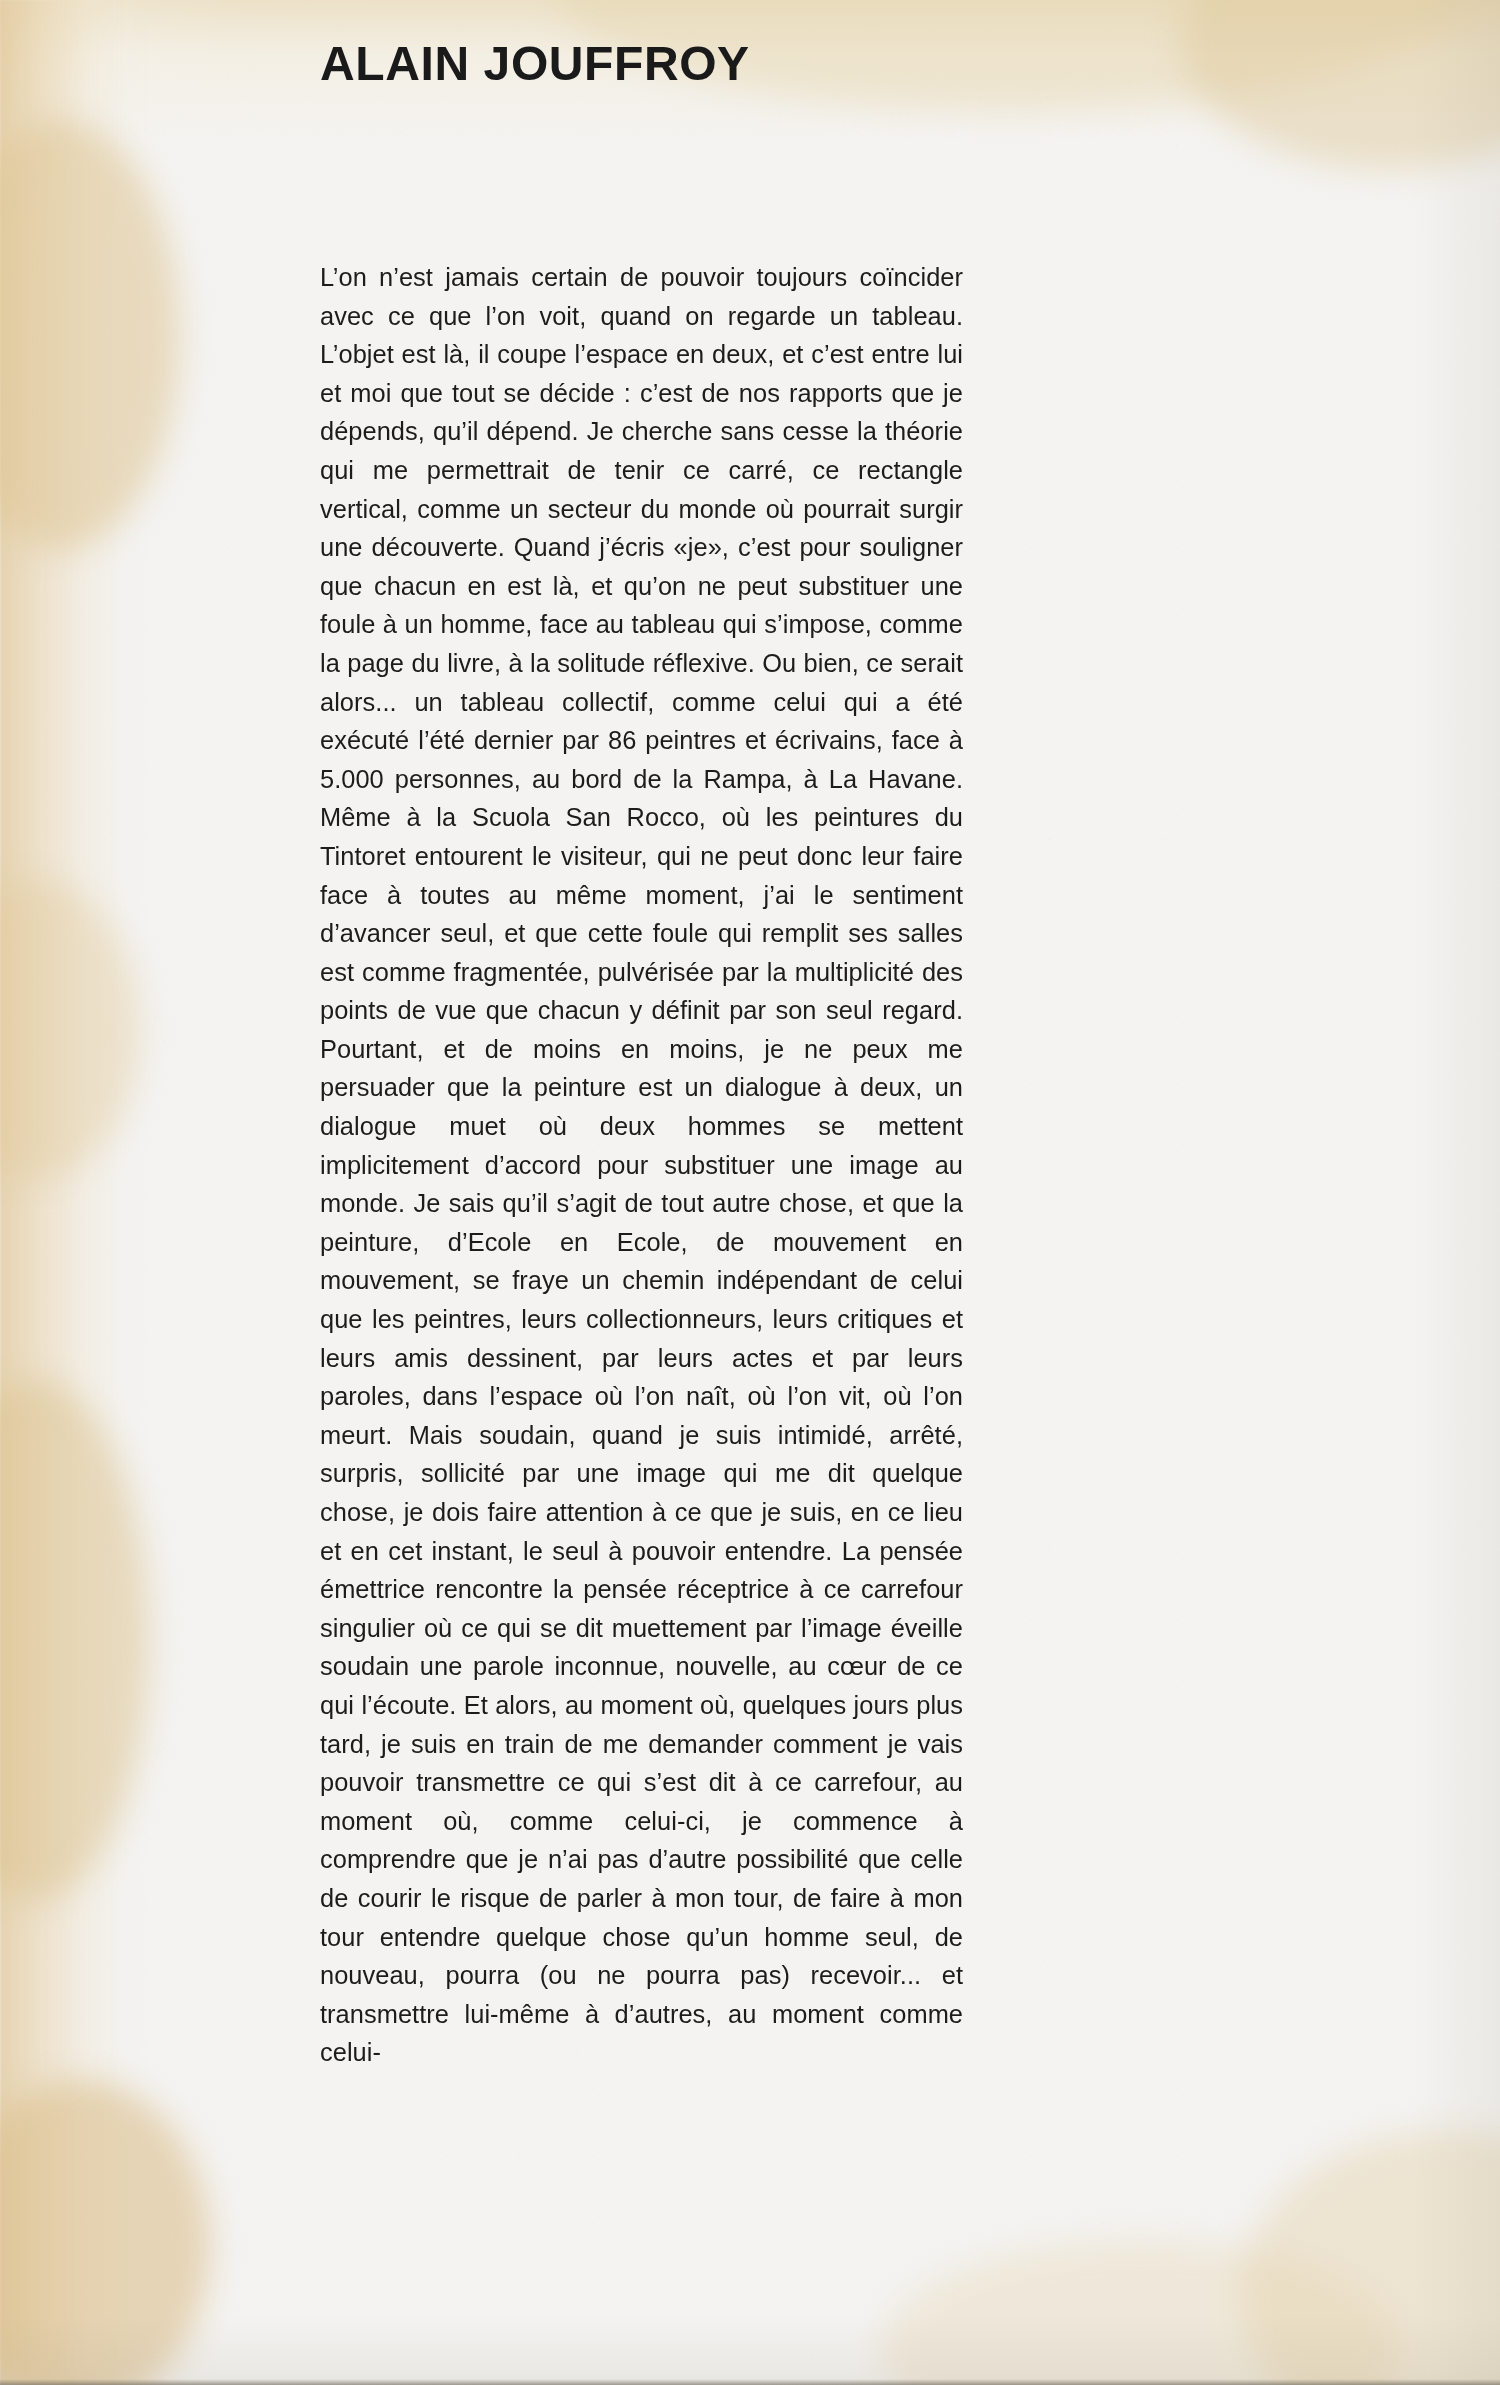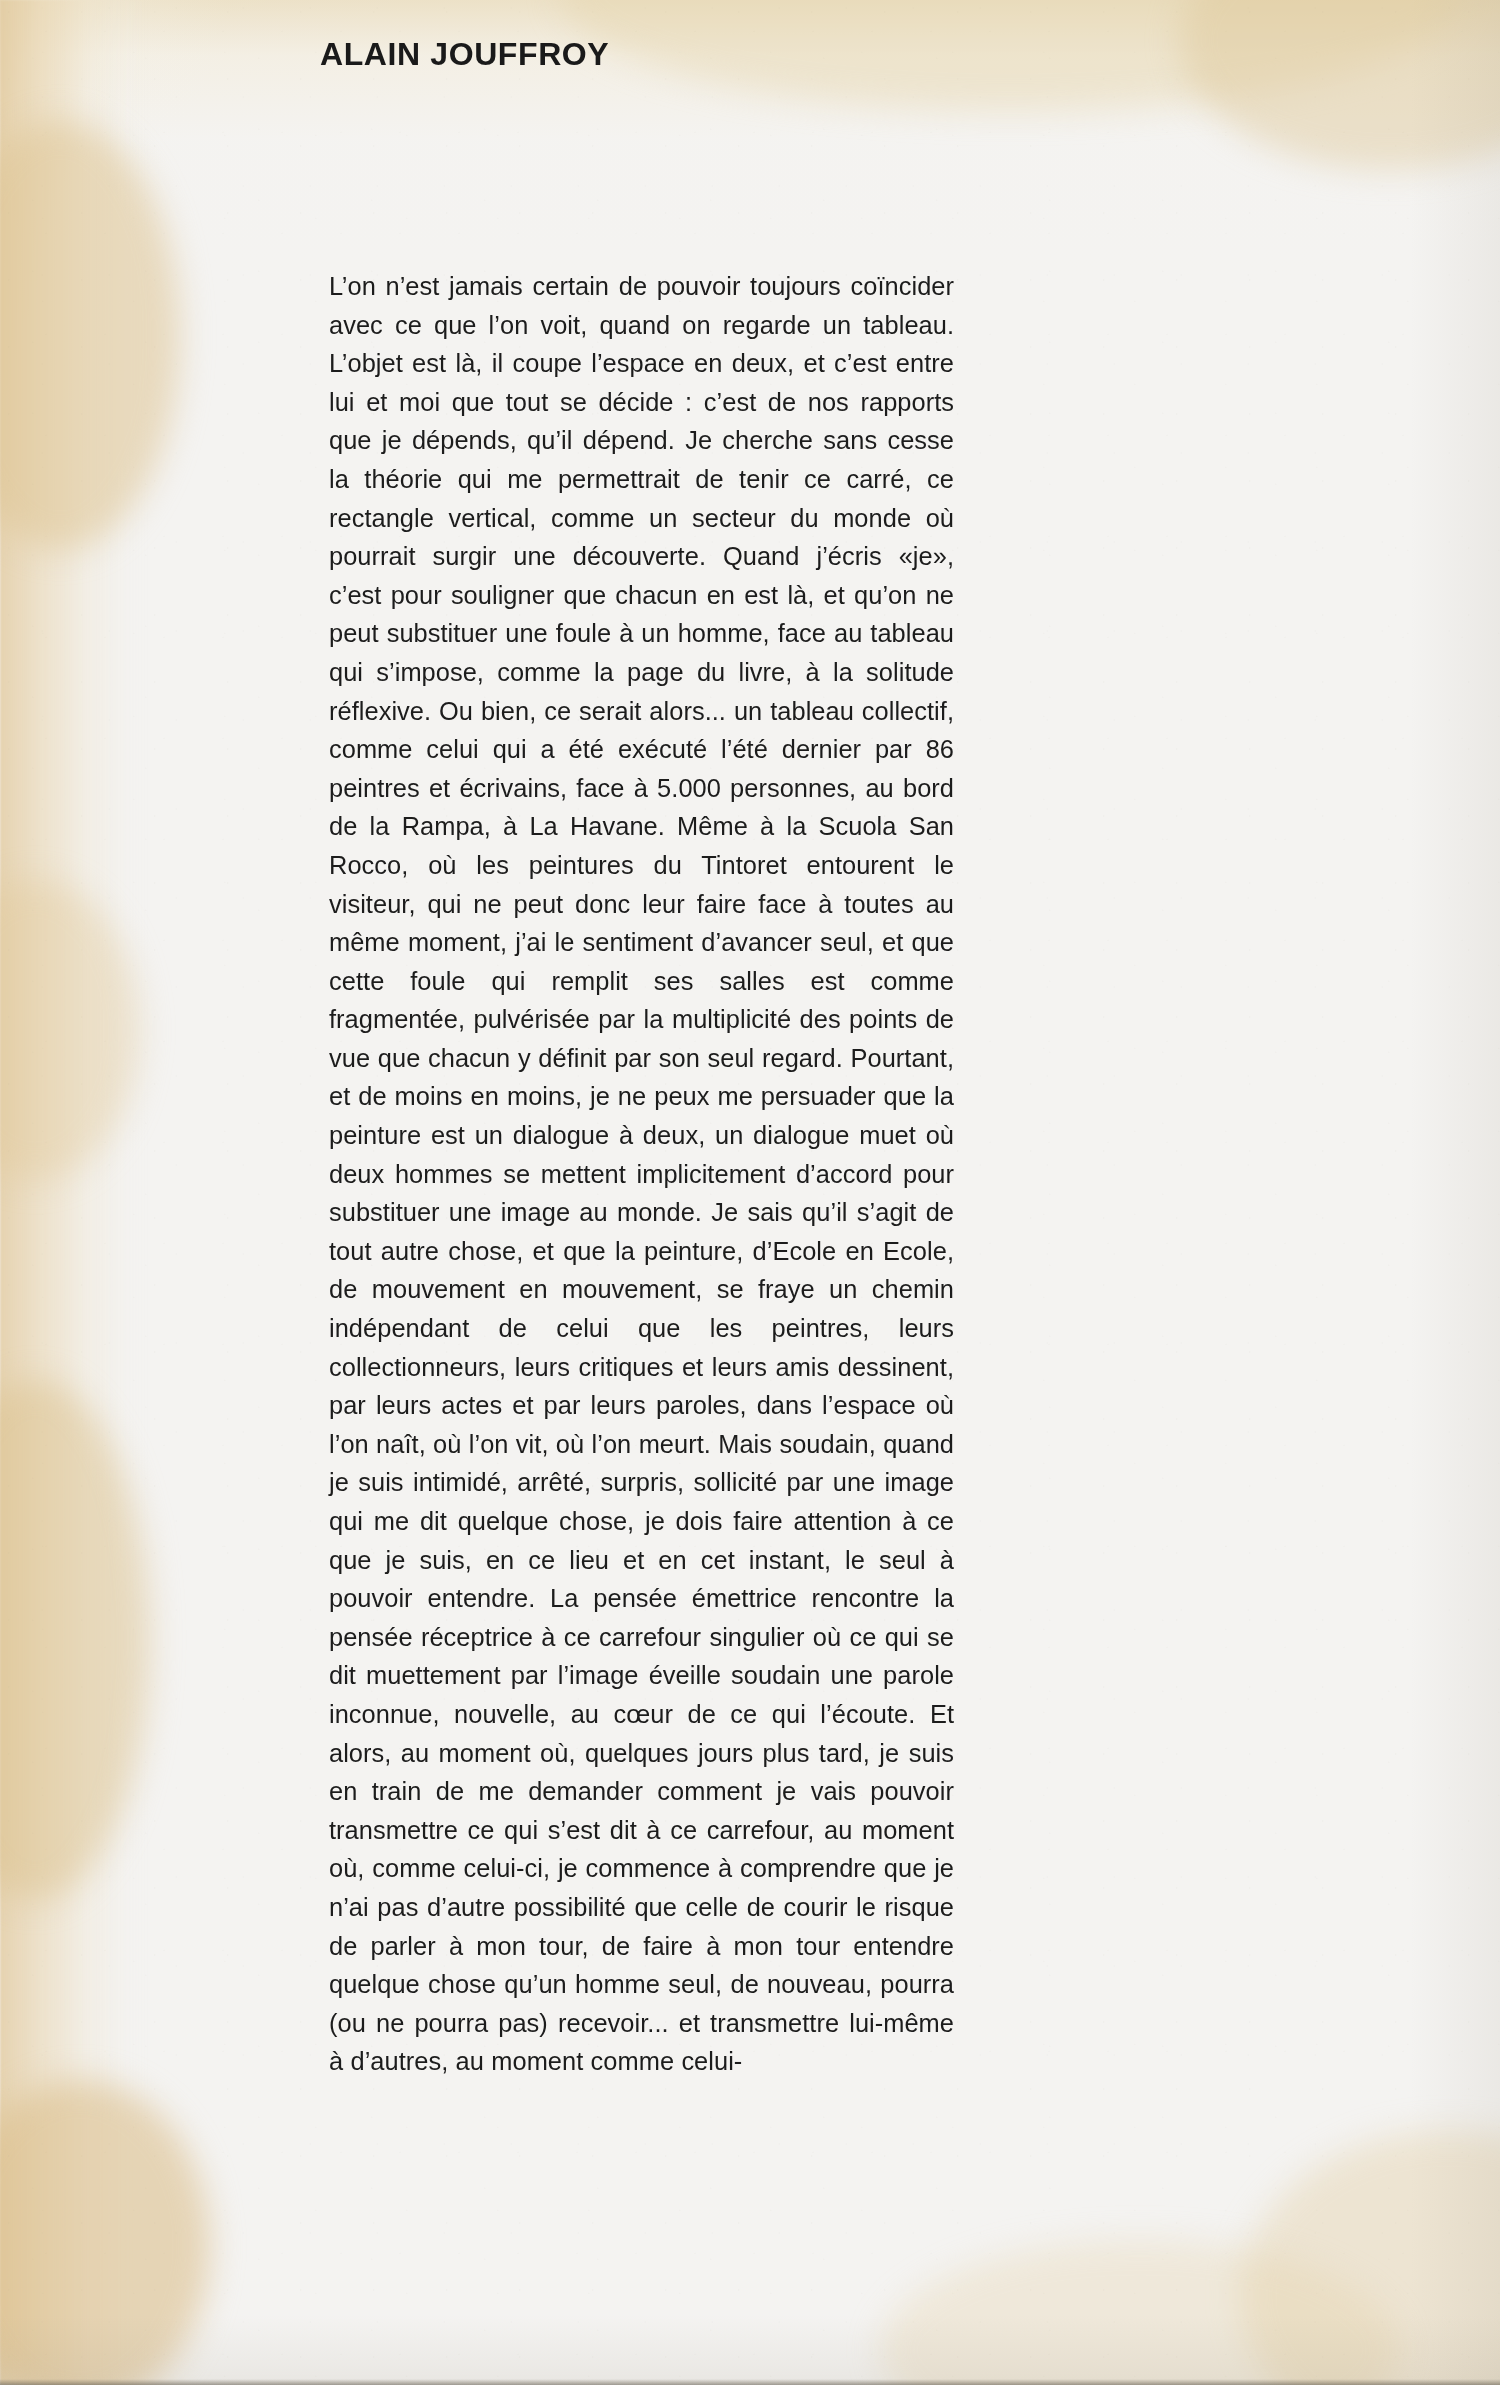--- a/index.html
+++ b/index.html
@@ -118,36 +118,36 @@
   .content {
     position: absolute;
     inset: 0;
     z-index: 5;
   }
 
   .author-title {
     position: absolute;
     left: 320px;
     top: 36px;
-    font-size: 32px;
+    font-size: 48px;
     font-weight: bold;
     letter-spacing: 0.6px;
     color: #1a1a1a;
     white-space: nowrap;
   }
 
   .body-column {
     position: absolute;
     left: 320px;
     top: 258px;
     width: 643px;
   }
 
   .body-text {
-    margin: 9px;
+    margin: 0;
     text-align: justify;
     text-align-last: left;
     font-size: 25.4px;
     line-height: 38.6px;
     color: #1c1c1c;
     letter-spacing: 0.05px;
     word-spacing: 0.2px;
     hyphens: none;
   }
 </style>

